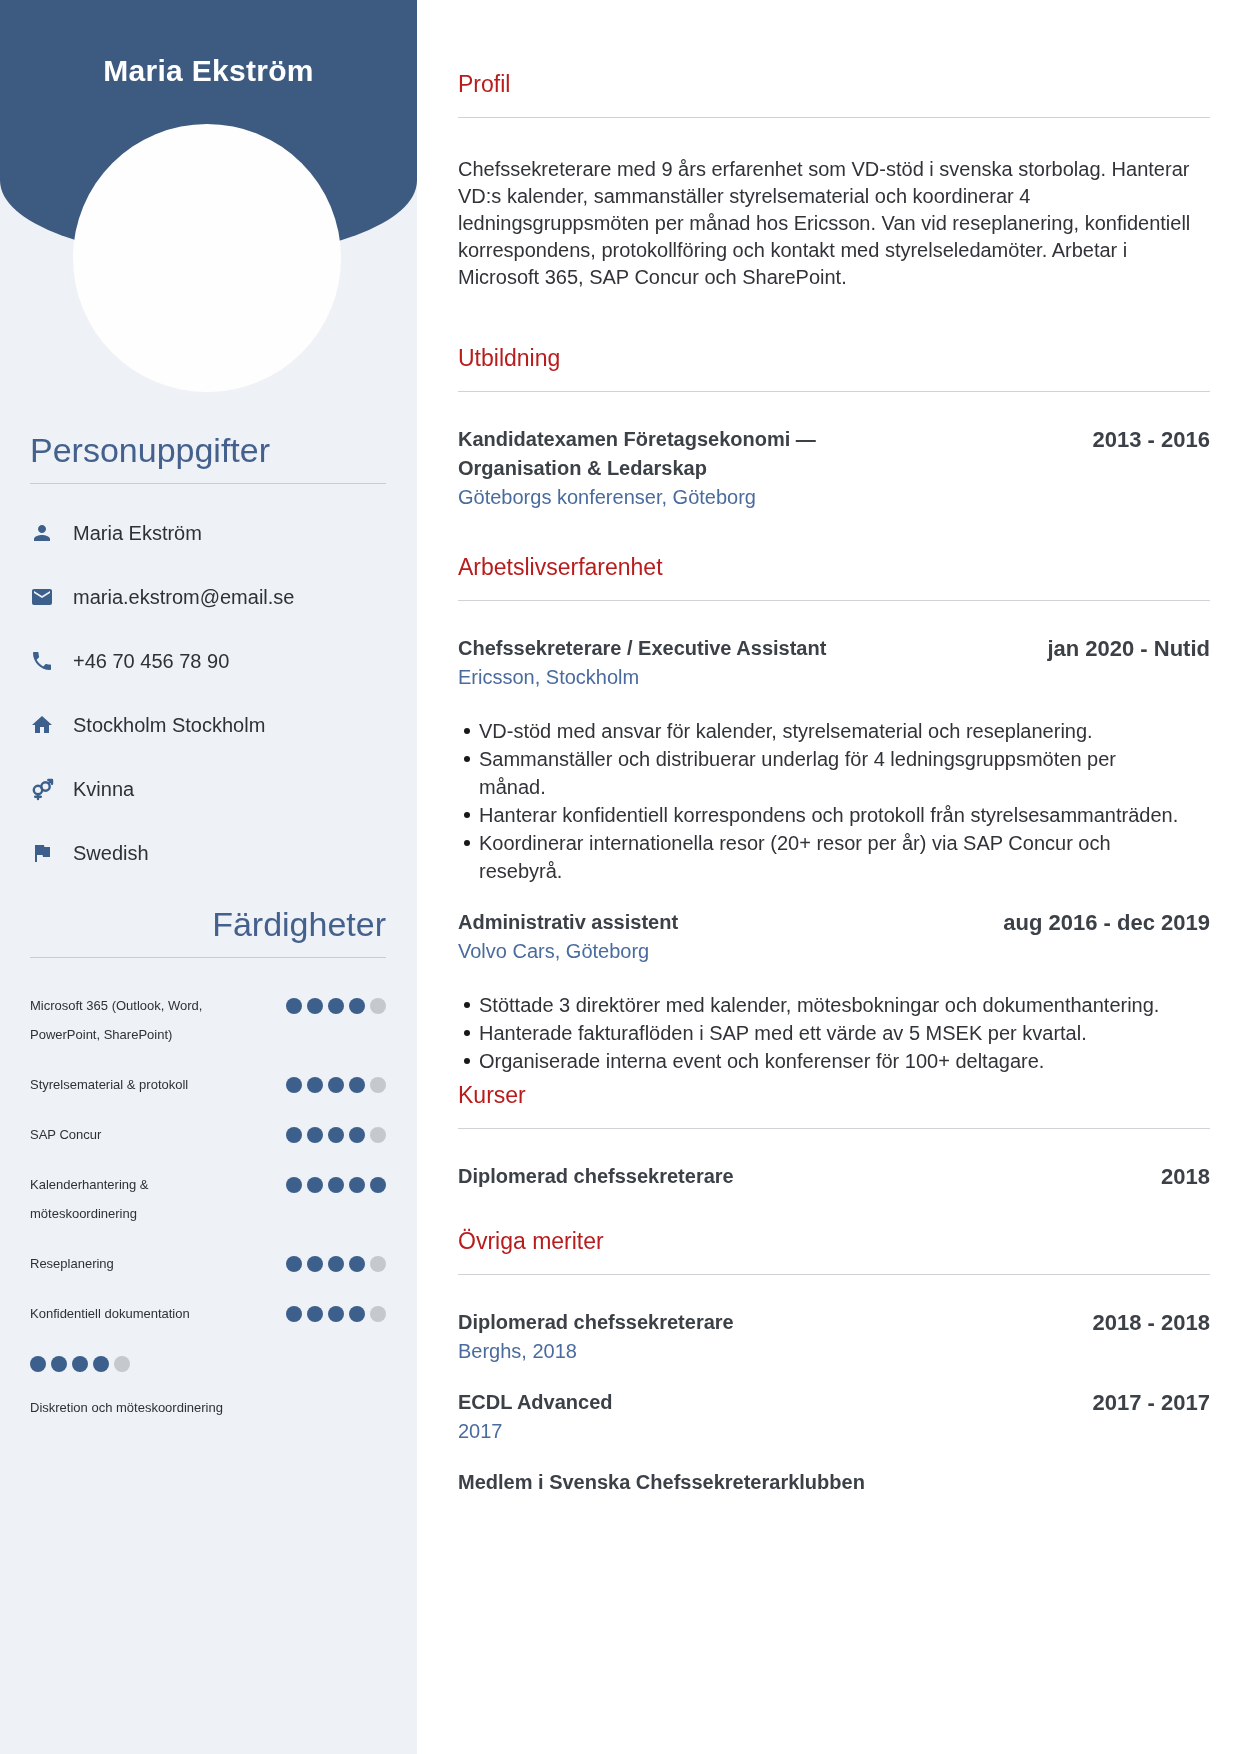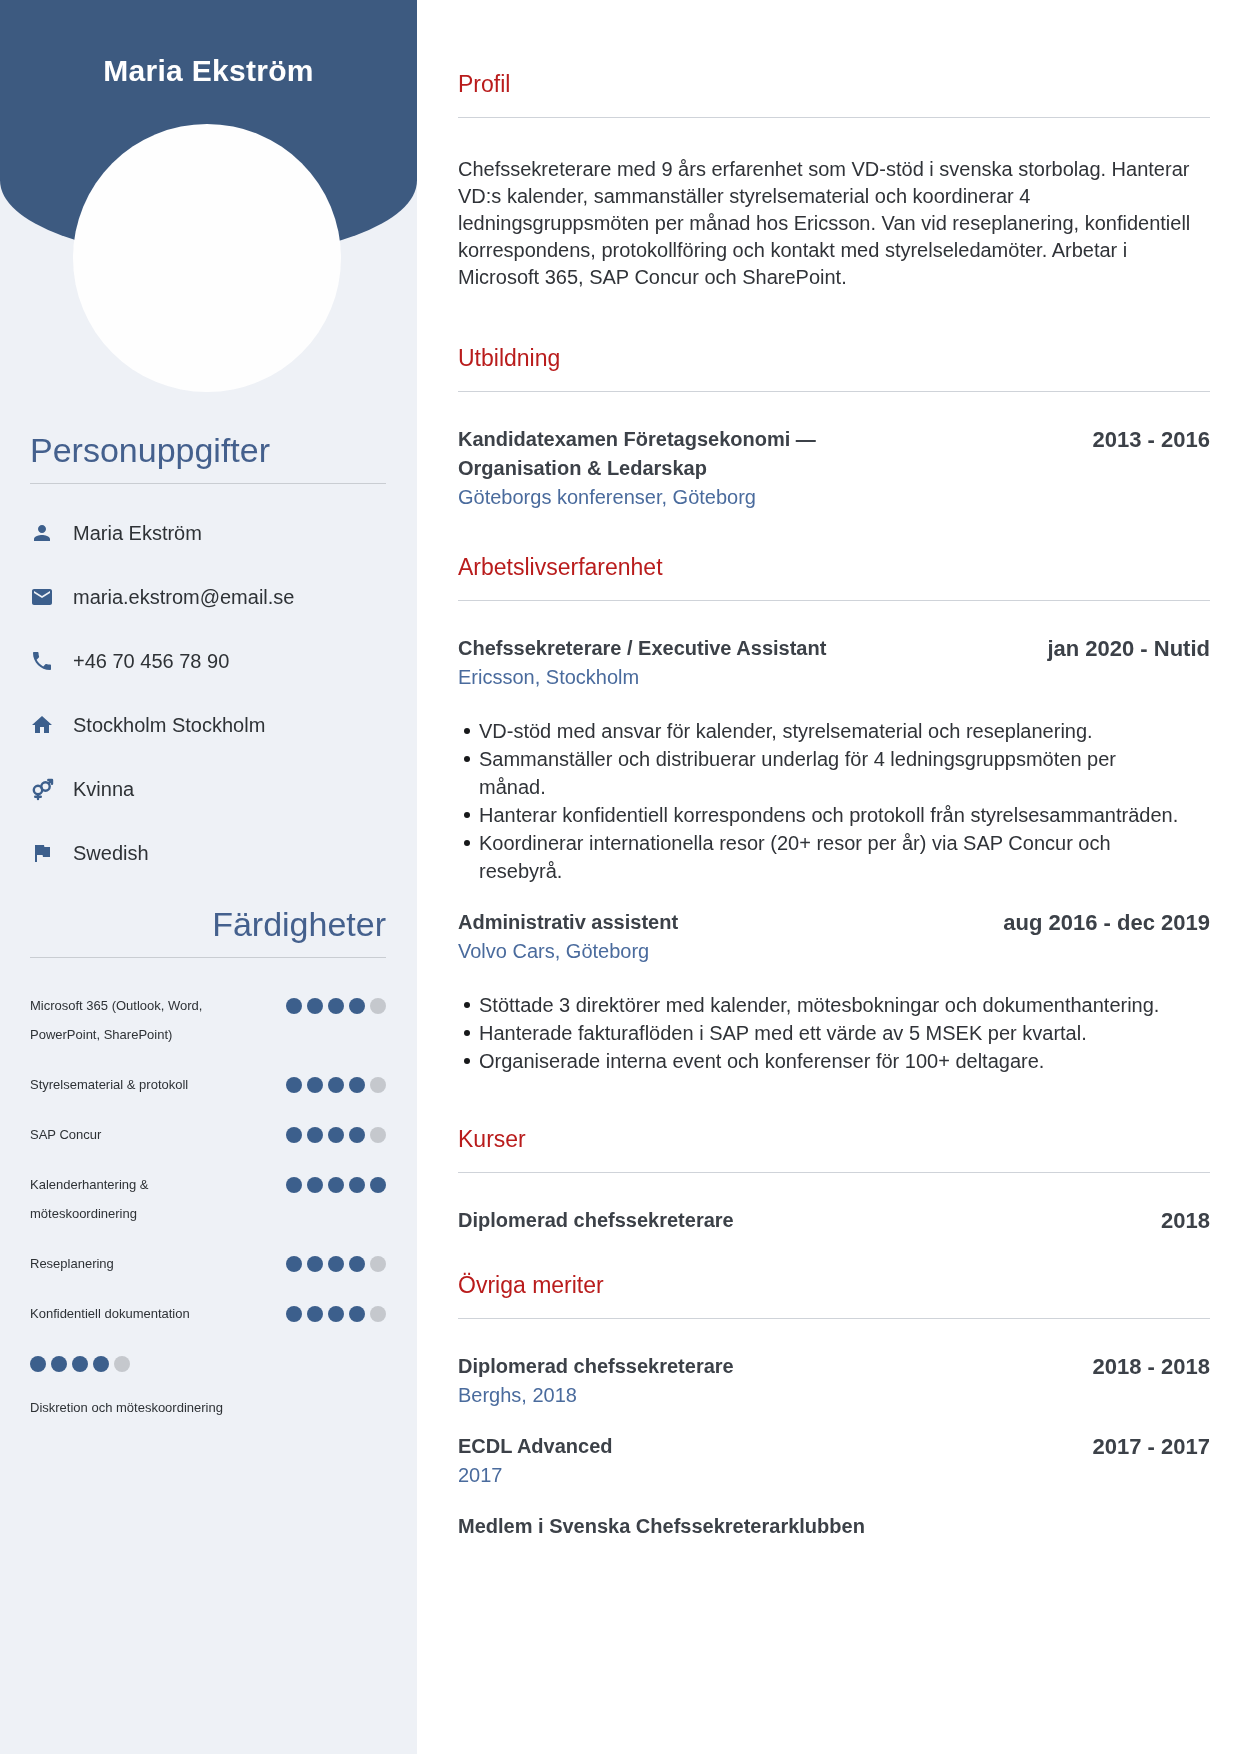--- a/index.html
+++ b/index.html
@@ -30,21 +30,21 @@
   .dot { width:16px; height:16px; border-radius:50%; background:#c5c8cd; }
   .dot.on { background:#3c5f8c; }
 
   
   .main { margin-left:417px; padding:64px 31px 0 17px; }
   .main-h { font-size:23px; font-weight:400; color:#b91c1c; line-height:40px; margin-bottom:13px; }
   .rule { border-top:1px solid #cfd3d9; }
   .profile-text { margin-top:38px; max-width:760px; font-size:20px; line-height:27px; color:#303338; }
   .sec-utbildning .main-h { margin-top:47px; }
   .sec-arbete .main-h { margin-top:36px; }
-  .sec-kurser .main-h { margin-top:44px; }
+  .sec-kurser .main-h { }
   .sec-ovriga .main-h { margin-top:30px; }
   .entry { margin-top:33px; }
   .entry + .entry { margin-top:23px; }
   .entry-head { display:flex; justify-content:space-between; align-items:flex-start; }
   .e-title { font-size:20px; font-weight:700; line-height:29px; color:#3c4148; max-width:560px; }
   .e-title.w-narrow { max-width:420px; }
   .e-date { font-size:22px; font-weight:700; line-height:29px; color:#3c4148; white-space:nowrap; }
   .e-sub { margin-top:1px; font-size:20px; line-height:27px; color:#4a6b9d; }
   .bullets { list-style:none; margin:26px 0 0 0; max-width:721px; }
   .bullets li { position:relative; padding-left:21px; font-size:20px; line-height:28px; color:#303338; }

